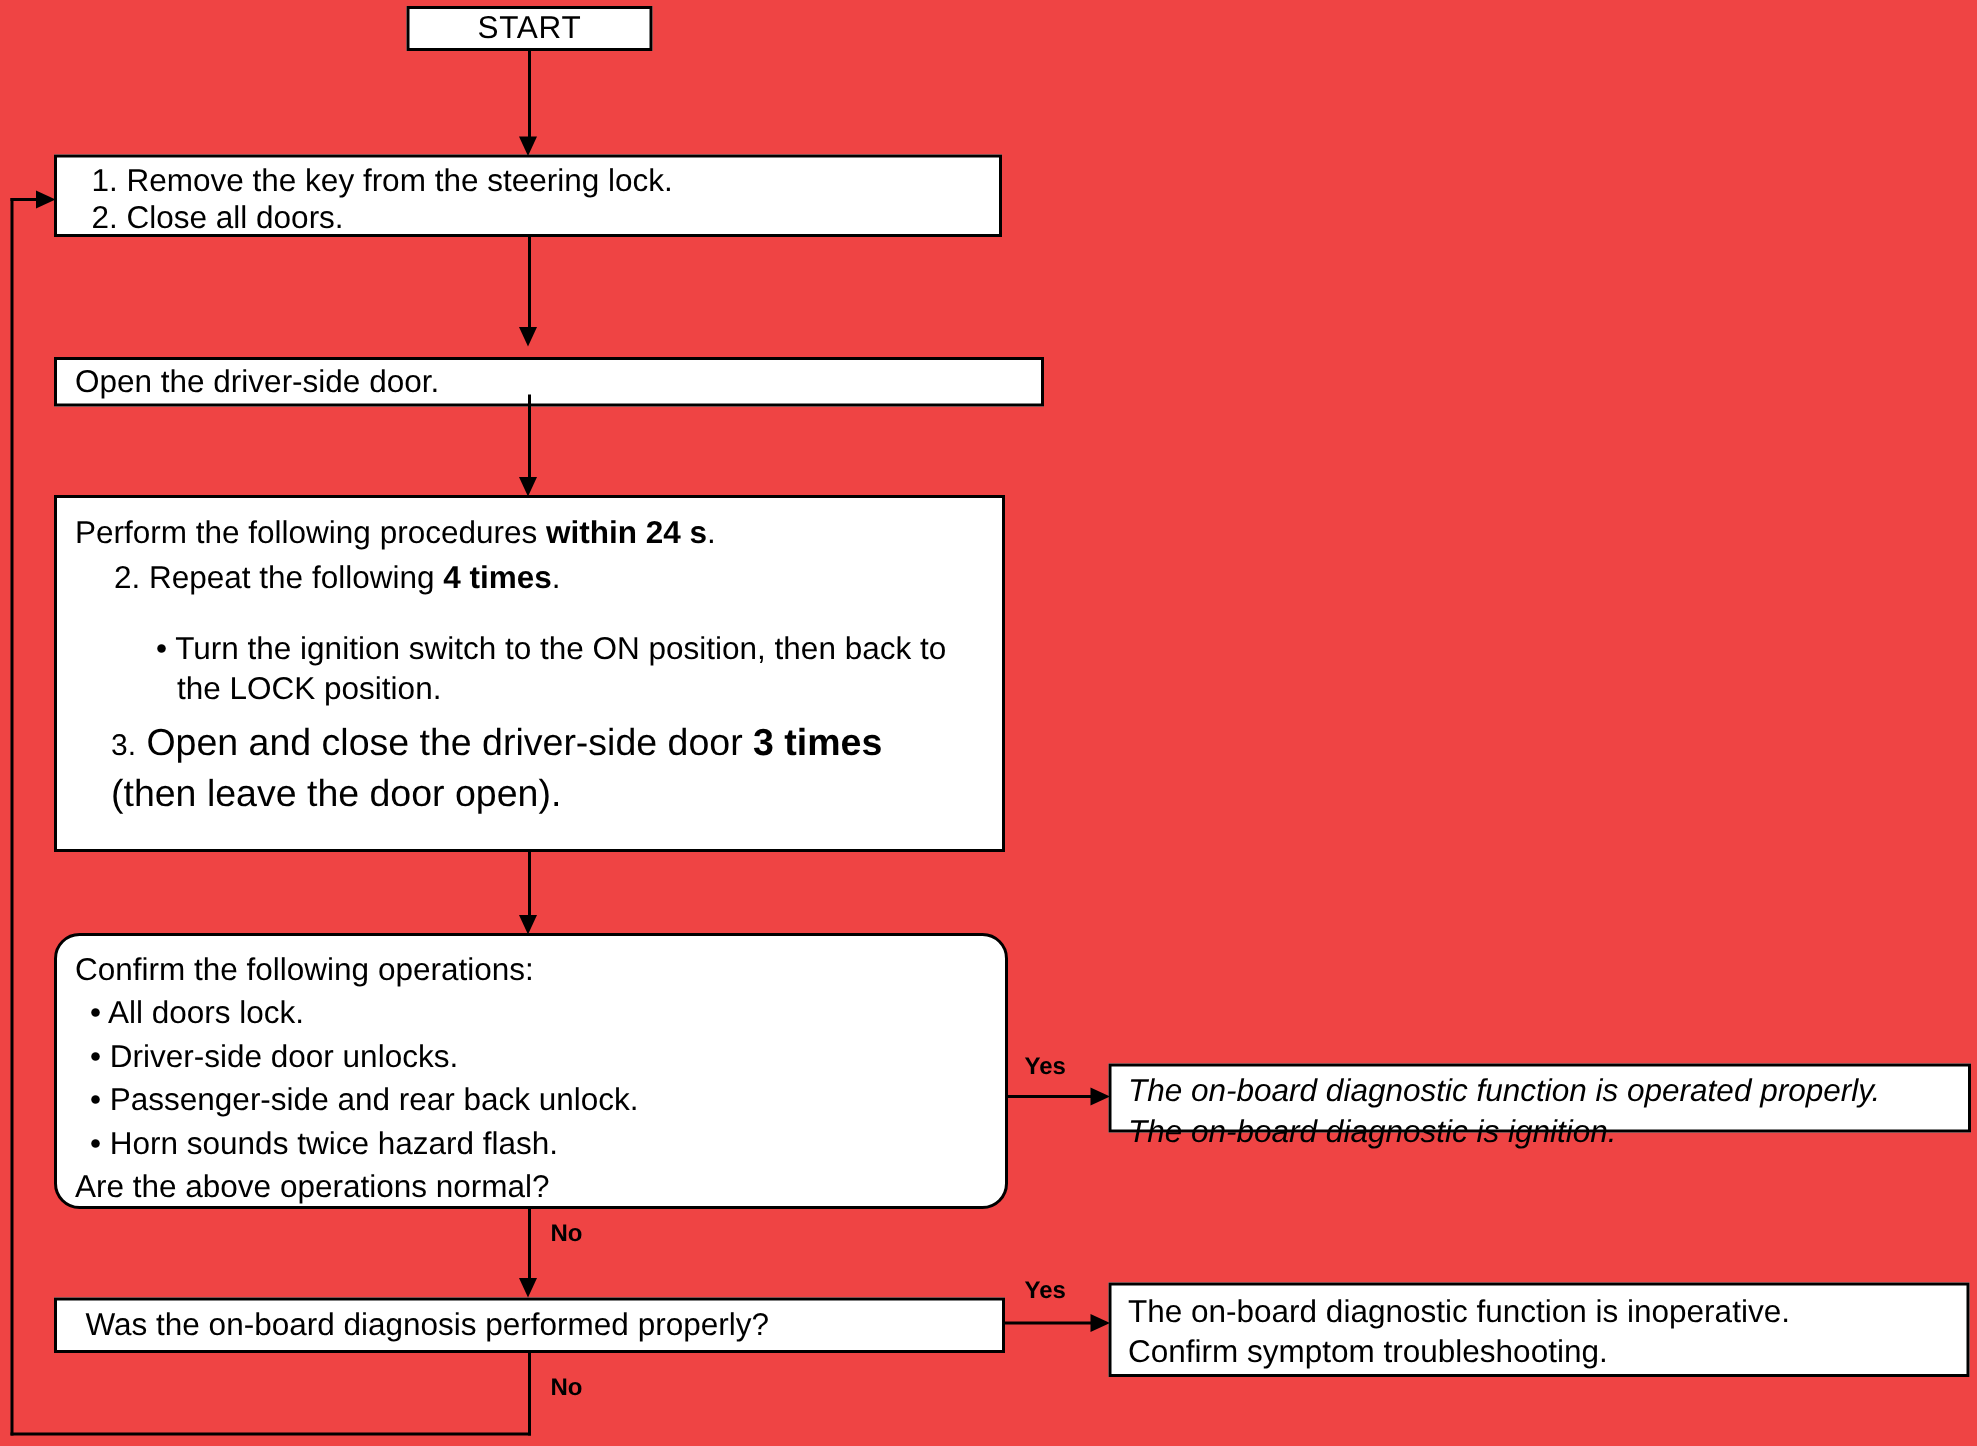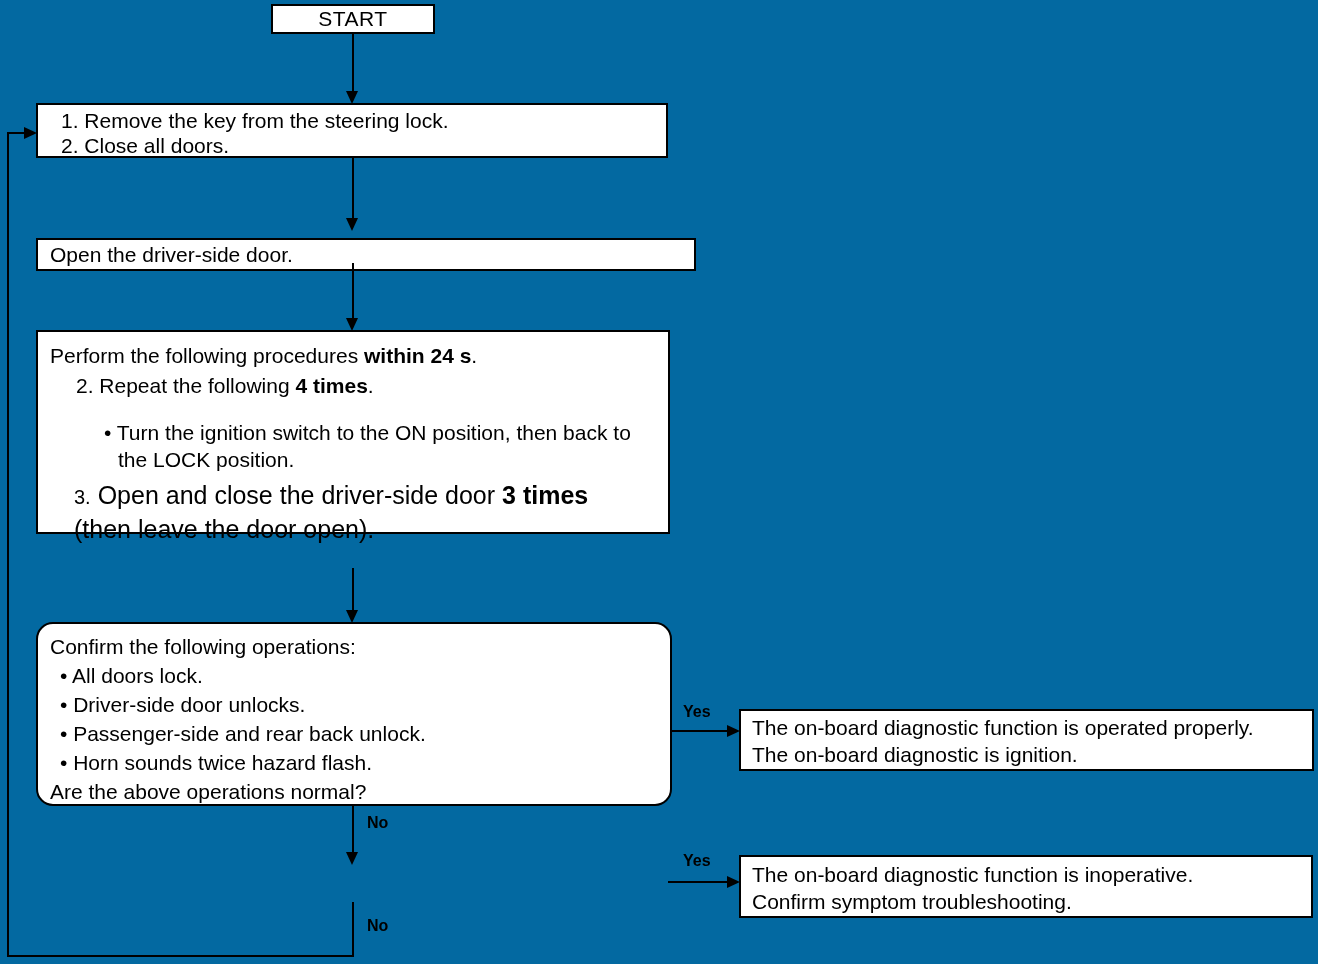--- a/index.html
+++ b/index.html
@@ -1,48 +1,48 @@
 <!DOCTYPE html>
 <html><head>
 <meta charset="utf-8">
 <style>
   html,body{margin:0;padding:0;background:#fff;}
   .canvas{
-    position:relative;width:1318px;height:964px;background:#0369a1;
+    position:relative;width:1318px;height:964px;background:#ef4444;
     font-family:"Liberation Sans", sans-serif;color:#000;overflow:hidden;
   }
   .node{
     position:absolute;border:2px solid #000;background:#fff;
     box-sizing:border-box;font-size:21px;line-height:26px;
   }
   .vl{position:absolute;width:2px;background:#000;}
   .hl{position:absolute;height:2px;background:#000;}
   .arr-down{position:absolute;width:0;height:0;
     border-left:6px solid transparent;border-right:6px solid transparent;
     border-top:13px solid #000;}
   .arr-right{position:absolute;width:0;height:0;
     border-top:6px solid transparent;border-bottom:6px solid transparent;
     border-left:13px solid #000;}
   .branch-label{position:absolute;font-weight:bold;font-size:16px;line-height:24px;}
   b{font-weight:bold;}
 
   .n-start{left:271px;top:4px;width:164px;height:30px;text-align:center;line-height:25px;letter-spacing:0.5px;}
   .n-step1{left:36px;top:103px;width:632px;height:55px;padding:3px 0 0 23px;line-height:25px;}
   .n-step2{left:36px;top:238px;width:660px;height:33px;padding:1px 0 0 12px;line-height:27px;}
-  .n-step3{left:36px;top:330px;width:634px;height:204px;padding:9px 0 0 12px;}
+  .n-step3{left:36px;top:330px;width:634px;height:238px;padding:9px 0 0 12px;}
   .n-step3 .p{line-height:30px;}
   .n-step3 .ind1{padding-left:26px;}
   .n-step3 .ind2{padding-left:54px;line-height:27px;margin-top:18px;}
   .n-step3 .ind3{padding-left:68px;line-height:27px;}
   .n-step3 .big{font-size:25px;line-height:32px;padding-left:24px;}
   .n-step3 .big .num{font-size:20px;}
   .n-step3 .gap{margin-top:6px;}
   .n-step4{left:36px;top:622px;width:636px;height:184px;padding:8px 0 0 12px;line-height:29px;border-radius:17px;}
   .n-step4 .bullet{padding-left:10px;}
-  .n-result1{left:739px;top:709px;width:575px;height:62px;padding:3px 0 0 11px;line-height:27px;}
+  .n-result1{left:739px;top:709px;width:575px;height:46px;padding:3px 0 0 11px;line-height:27px;font-style:italic;}
   .n-step5{left:36px;top:865px;width:634px;height:37px;padding:0 0 0 19px;line-height:33px;}
   .n-result2{left:739px;top:855px;width:574px;height:63px;padding:4px 0 12px 11px;line-height:27px;}
 </style>
 </head>
 <body>
 
 <div class="canvas">
 
   <div class="node n-start">
     <span>START</span>
@@ -73,20 +73,23 @@
     <div class="bullet">• Passenger-side and rear back unlock.</div>
     <div class="bullet">• Horn sounds twice hazard flash.</div>
     <div>Are the above operations normal?</div>
   </div>
 
   <div class="node n-result1">
     <div>The on-board diagnostic function is operated properly.</div>
     <div>The on-board diagnostic is ignition.</div>
   </div>
 
+  <div class="node n-step5">
+    <span>Was the on-board diagnosis performed properly?</span>
+  </div>
 
   <div class="node n-result2">
     <div>The on-board diagnostic function is inoperative.</div>
     <div>Confirm symptom troubleshooting.</div>
   </div>
 
   <div class="vl" style="left:352px;top:33px;height:59px;"></div>
   <div class="arr-down" style="left:346px;top:91px;"></div>
 
   <div class="vl" style="left:352px;top:158px;height:61px;"></div>

